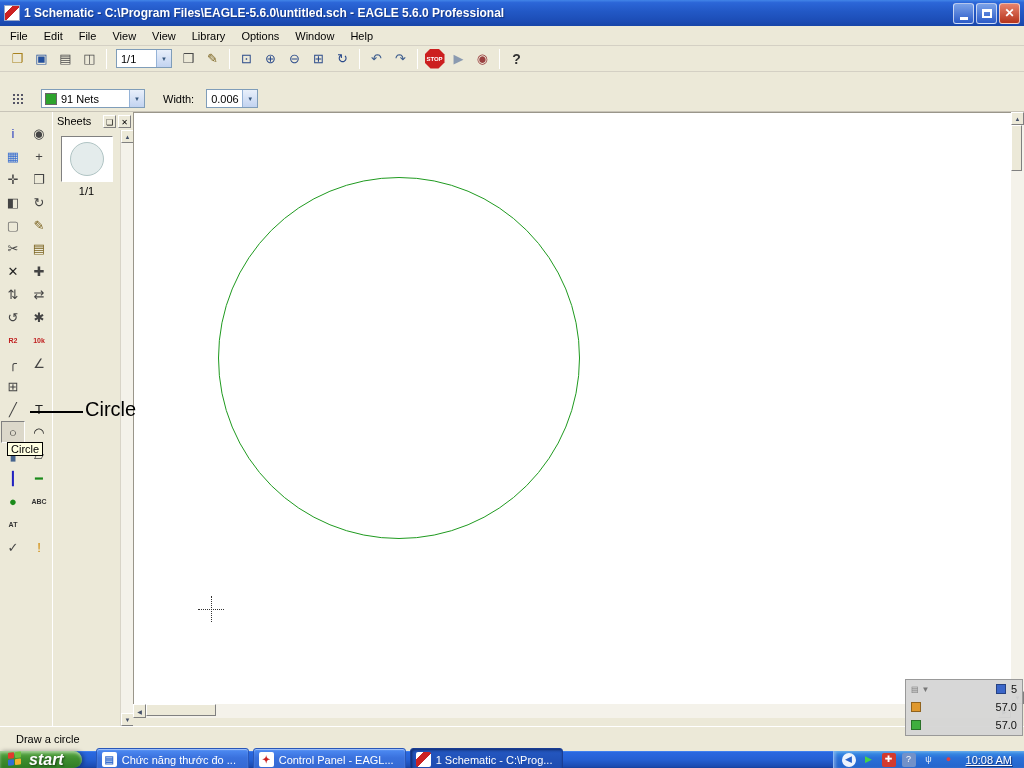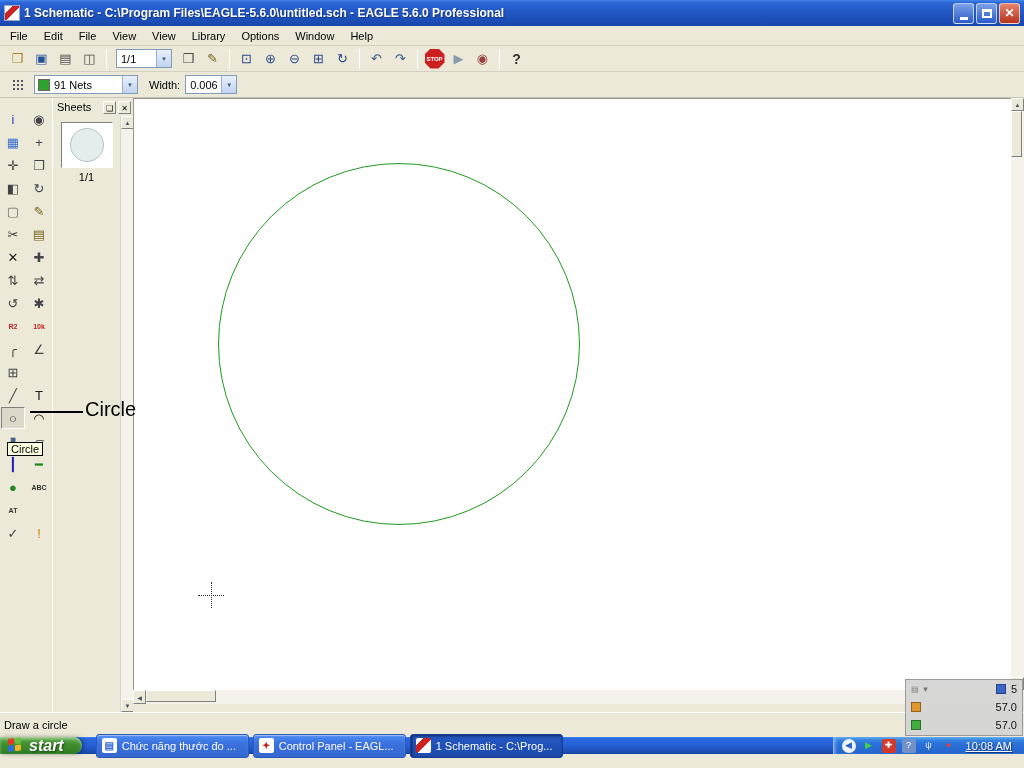--- a/index.html
+++ b/index.html
@@ -24,21 +24,21 @@
   .glyph-min { width:8px; height:3px; background:#fff; margin-top:10px; }
   .glyph-max { width:10px; height:9px; border:2px solid #fff; border-top-width:3px; }
   .glyph-x::before { content:"✕"; color:#fff; font-size:12px; font-weight:bold; }
 
   
   .menubar { height:20px; display:flex; align-items:center; padding-left:2px; background:#ece9d8;
     border-bottom:1px solid #d4d0c4; }
   .menu-item { padding:3px 8px; }
   .toolbar { display:flex; align-items:center; background:#ece9d8; }
   .t1 { height:26px; padding-left:6px; gap:1px; border-bottom:1px solid #d4d0c4; }
-  .t2 { height:26px; padding-left:6px; gap:5px; border-bottom:1px solid #c8c4b8; }
+  .t2 { height:26px; padding-left:6px; gap:12px; border-bottom:1px solid #c8c4b8;margin-top:14px; }
   .tb-group { display:flex; gap:1px; }
   .tbtn { width:23px; height:22px; display:flex; align-items:center; justify-content:center; border-radius:2px; }
   .tglyph { font-size:13px; line-height:1; }
   .tglyph.help { font-size:14px; font-weight:bold; color:#333; }
   .tsep { width:1px; height:20px; background:#b8b4a8; border-right:1px solid #fff; margin:0 4px; flex:none; }
   .combo { height:19px; background:#fff; border:1px solid #7f9db9; display:flex; align-items:center; }
   .combo-text { flex:1; padding-left:4px; white-space:nowrap; overflow:hidden; }
   .combo-arrow { width:15px; height:100%; flex:none; background:linear-gradient(#e9f0fb,#c2d3f0);
     border-left:1px solid #95b3d7; display:flex; align-items:center; justify-content:center; }
   .combo-arrow::before { content:"▼"; font-size:6px; color:#38587e; }
@@ -99,21 +99,21 @@
   .hscroll .sb-btn { height:14px; }
   .sb-btn.up::before { content:"▲"; } .sb-btn.down::before { content:"▼"; }
   .sb-btn.left::before { content:"◀"; } .sb-btn.right::before { content:"▶"; }
   .sb-track { flex:1; position:relative; }
   .sb-thumb { position:absolute; background:#ece9d8; border:1px solid; border-color:#fff #808080 #808080 #fff; }
   .sb-thumb.v { left:0; top:0; width:11px; height:46px; }
   .sb-thumb.h { left:0; top:0; width:70px; height:12px; }
   .sb-corner { width:13px; height:14px; background:#ece9d8; flex:none; }
   .bottom-pad { height:8px; flex:none; background:#ece9d8; }
 
-  .statusbar { height:25px; display:flex; align-items:center; padding-left:4px; background:#ece9d8;
+  .statusbar { height:25px; display:flex; align-items:center; padding-left:16px; background:#ece9d8;
     border-top:1px solid #fff; }
 
   
   .callout-line { position:absolute; left:30px; top:411px; width:53px; height:0; border-top:2px solid #000; z-index:40; }
   .callout-text { position:absolute; left:85px; top:398px; font-size:20px; color:#000; z-index:40; }
   .tool-tip { position:absolute; left:7px; top:442px; background:#ffffe1; border:1px solid #000;
     font-size:11px; padding:0 3px; z-index:40; }
 
   
   .gadget { position:absolute; right:1px; bottom:32px; width:118px; height:57px; background:rgba(212,212,212,.94);

